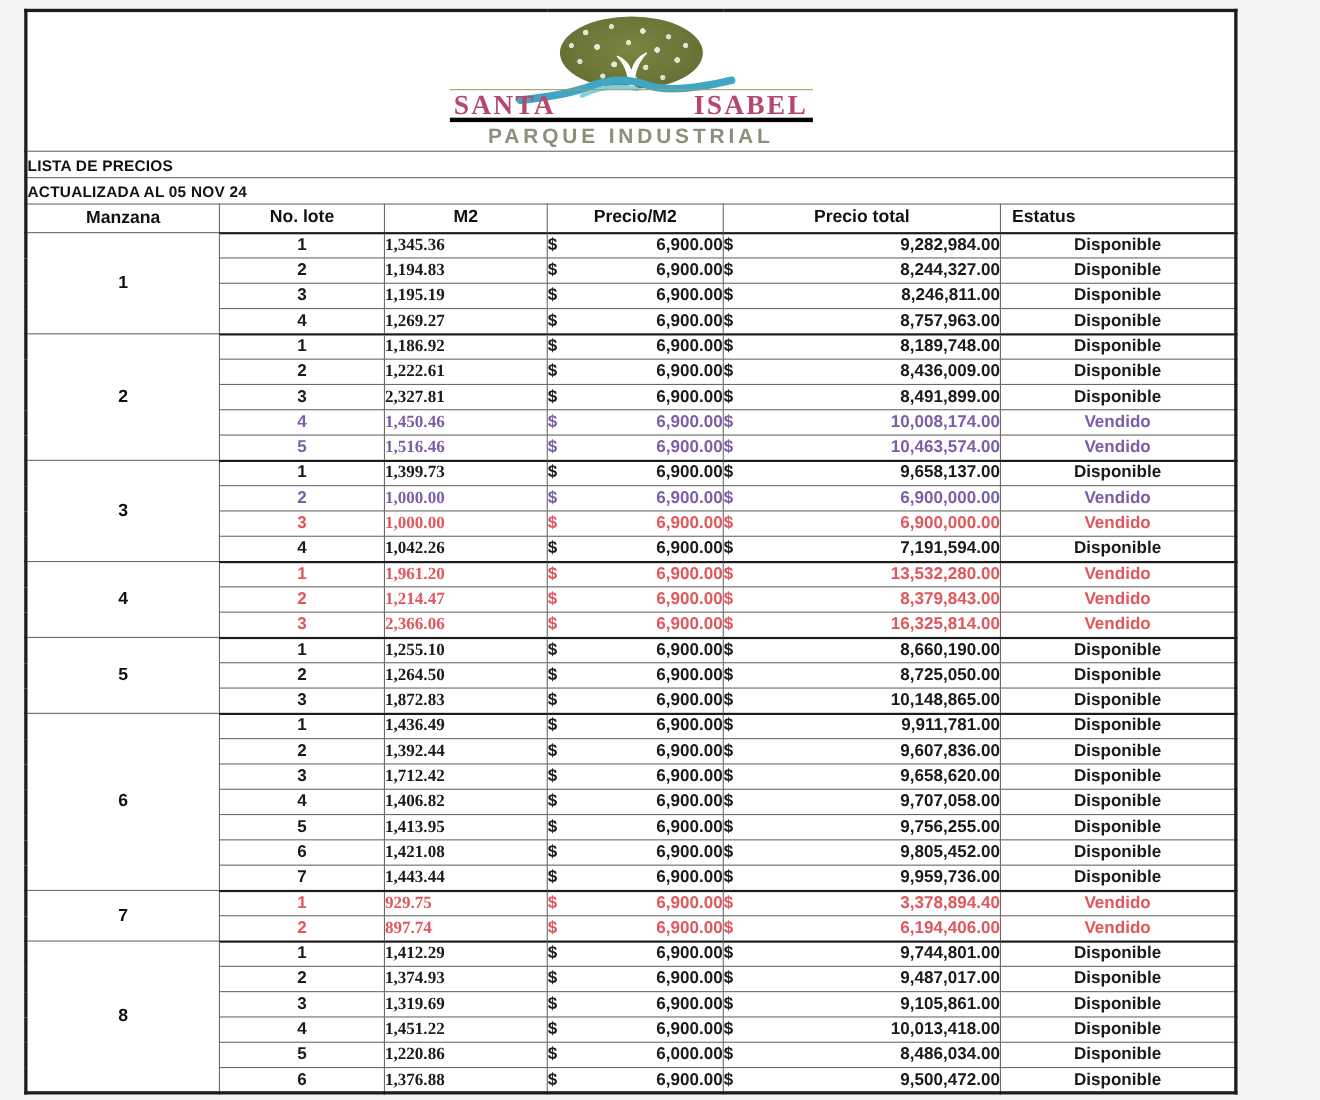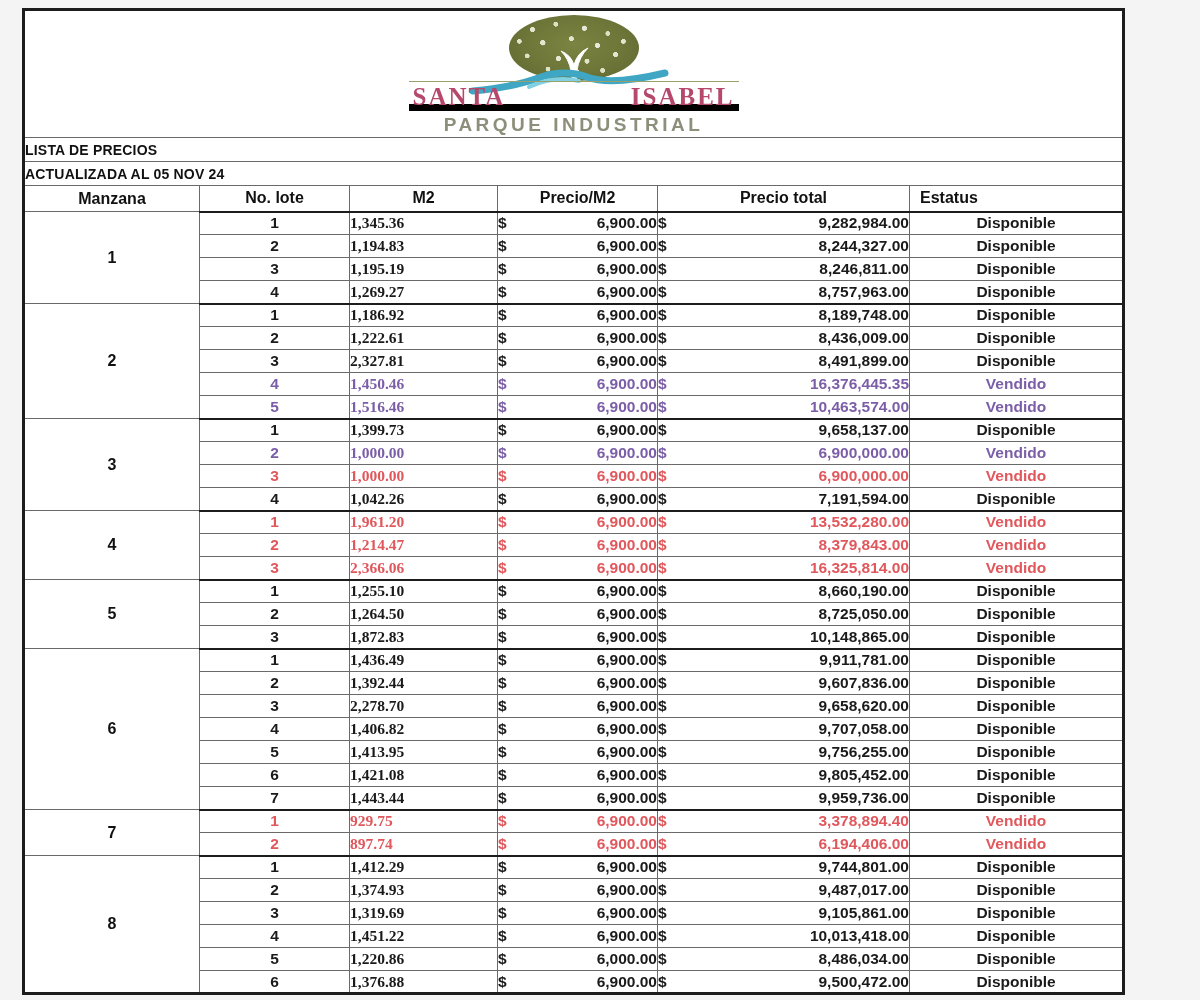--- a/index.html
+++ b/index.html
@@ -109,21 +109,21 @@
     width: 210px;
     height: 34px;
     pointer-events: none;
   }
   .brand-row {
     position: relative;
     margin-top: -4px;
     height: 30px;
     line-height: 30px;
     border-top: 1px solid #9aa06a;
-    border-bottom: 7px solid #000000;
+    border-bottom: 4px solid #000000;
     padding: 0 4px;
   }
   .brand-word {
     font-family: "Liberation Serif", serif;
     font-size: 25px;
     font-weight: 700;
     letter-spacing: 2px;
     color: #b5486b;
   }
   .brand-left  { float: left; }
@@ -383,21 +383,21 @@
           <td class="cell m2-cell">1,450.46</td>
           <td class="cell pm2-cell">
             <span class="money">
               <span class="sym">$</span>
               <span class="amt">6,900.00</span>
             </span>
           </td>
           <td class="cell total-cell">
             <span class="money">
               <span class="sym">$</span>
-              <span class="amt">16,376,445.35</span>
+              <span class="amt">10,008,174.00</span>
             </span>
           </td>
           <td class="cell estatus-cell">Vendido</td>
         </tr>
         <tr class="sold-purple">
           <td class="cell lote-cell">5</td>
           <td class="cell m2-cell">1,516.46</td>
           <td class="cell pm2-cell">
             <span class="money">
               <span class="sym">$</span>
@@ -615,21 +615,21 @@
           <td class="cell total-cell">
             <span class="money">
               <span class="sym">$</span>
               <span class="amt">9,607,836.00</span>
             </span>
           </td>
           <td class="cell estatus-cell">Disponible</td>
         </tr>
         <tr>
           <td class="cell lote-cell">3</td>
-          <td class="cell m2-cell">2,278.70</td>
+          <td class="cell m2-cell">1,712.42</td>
           <td class="cell pm2-cell">
             <span class="money">
               <span class="sym">$</span>
               <span class="amt">6,900.00</span>
             </span>
           </td>
           <td class="cell total-cell">
             <span class="money">
               <span class="sym">$</span>
               <span class="amt">9,658,620.00</span>

